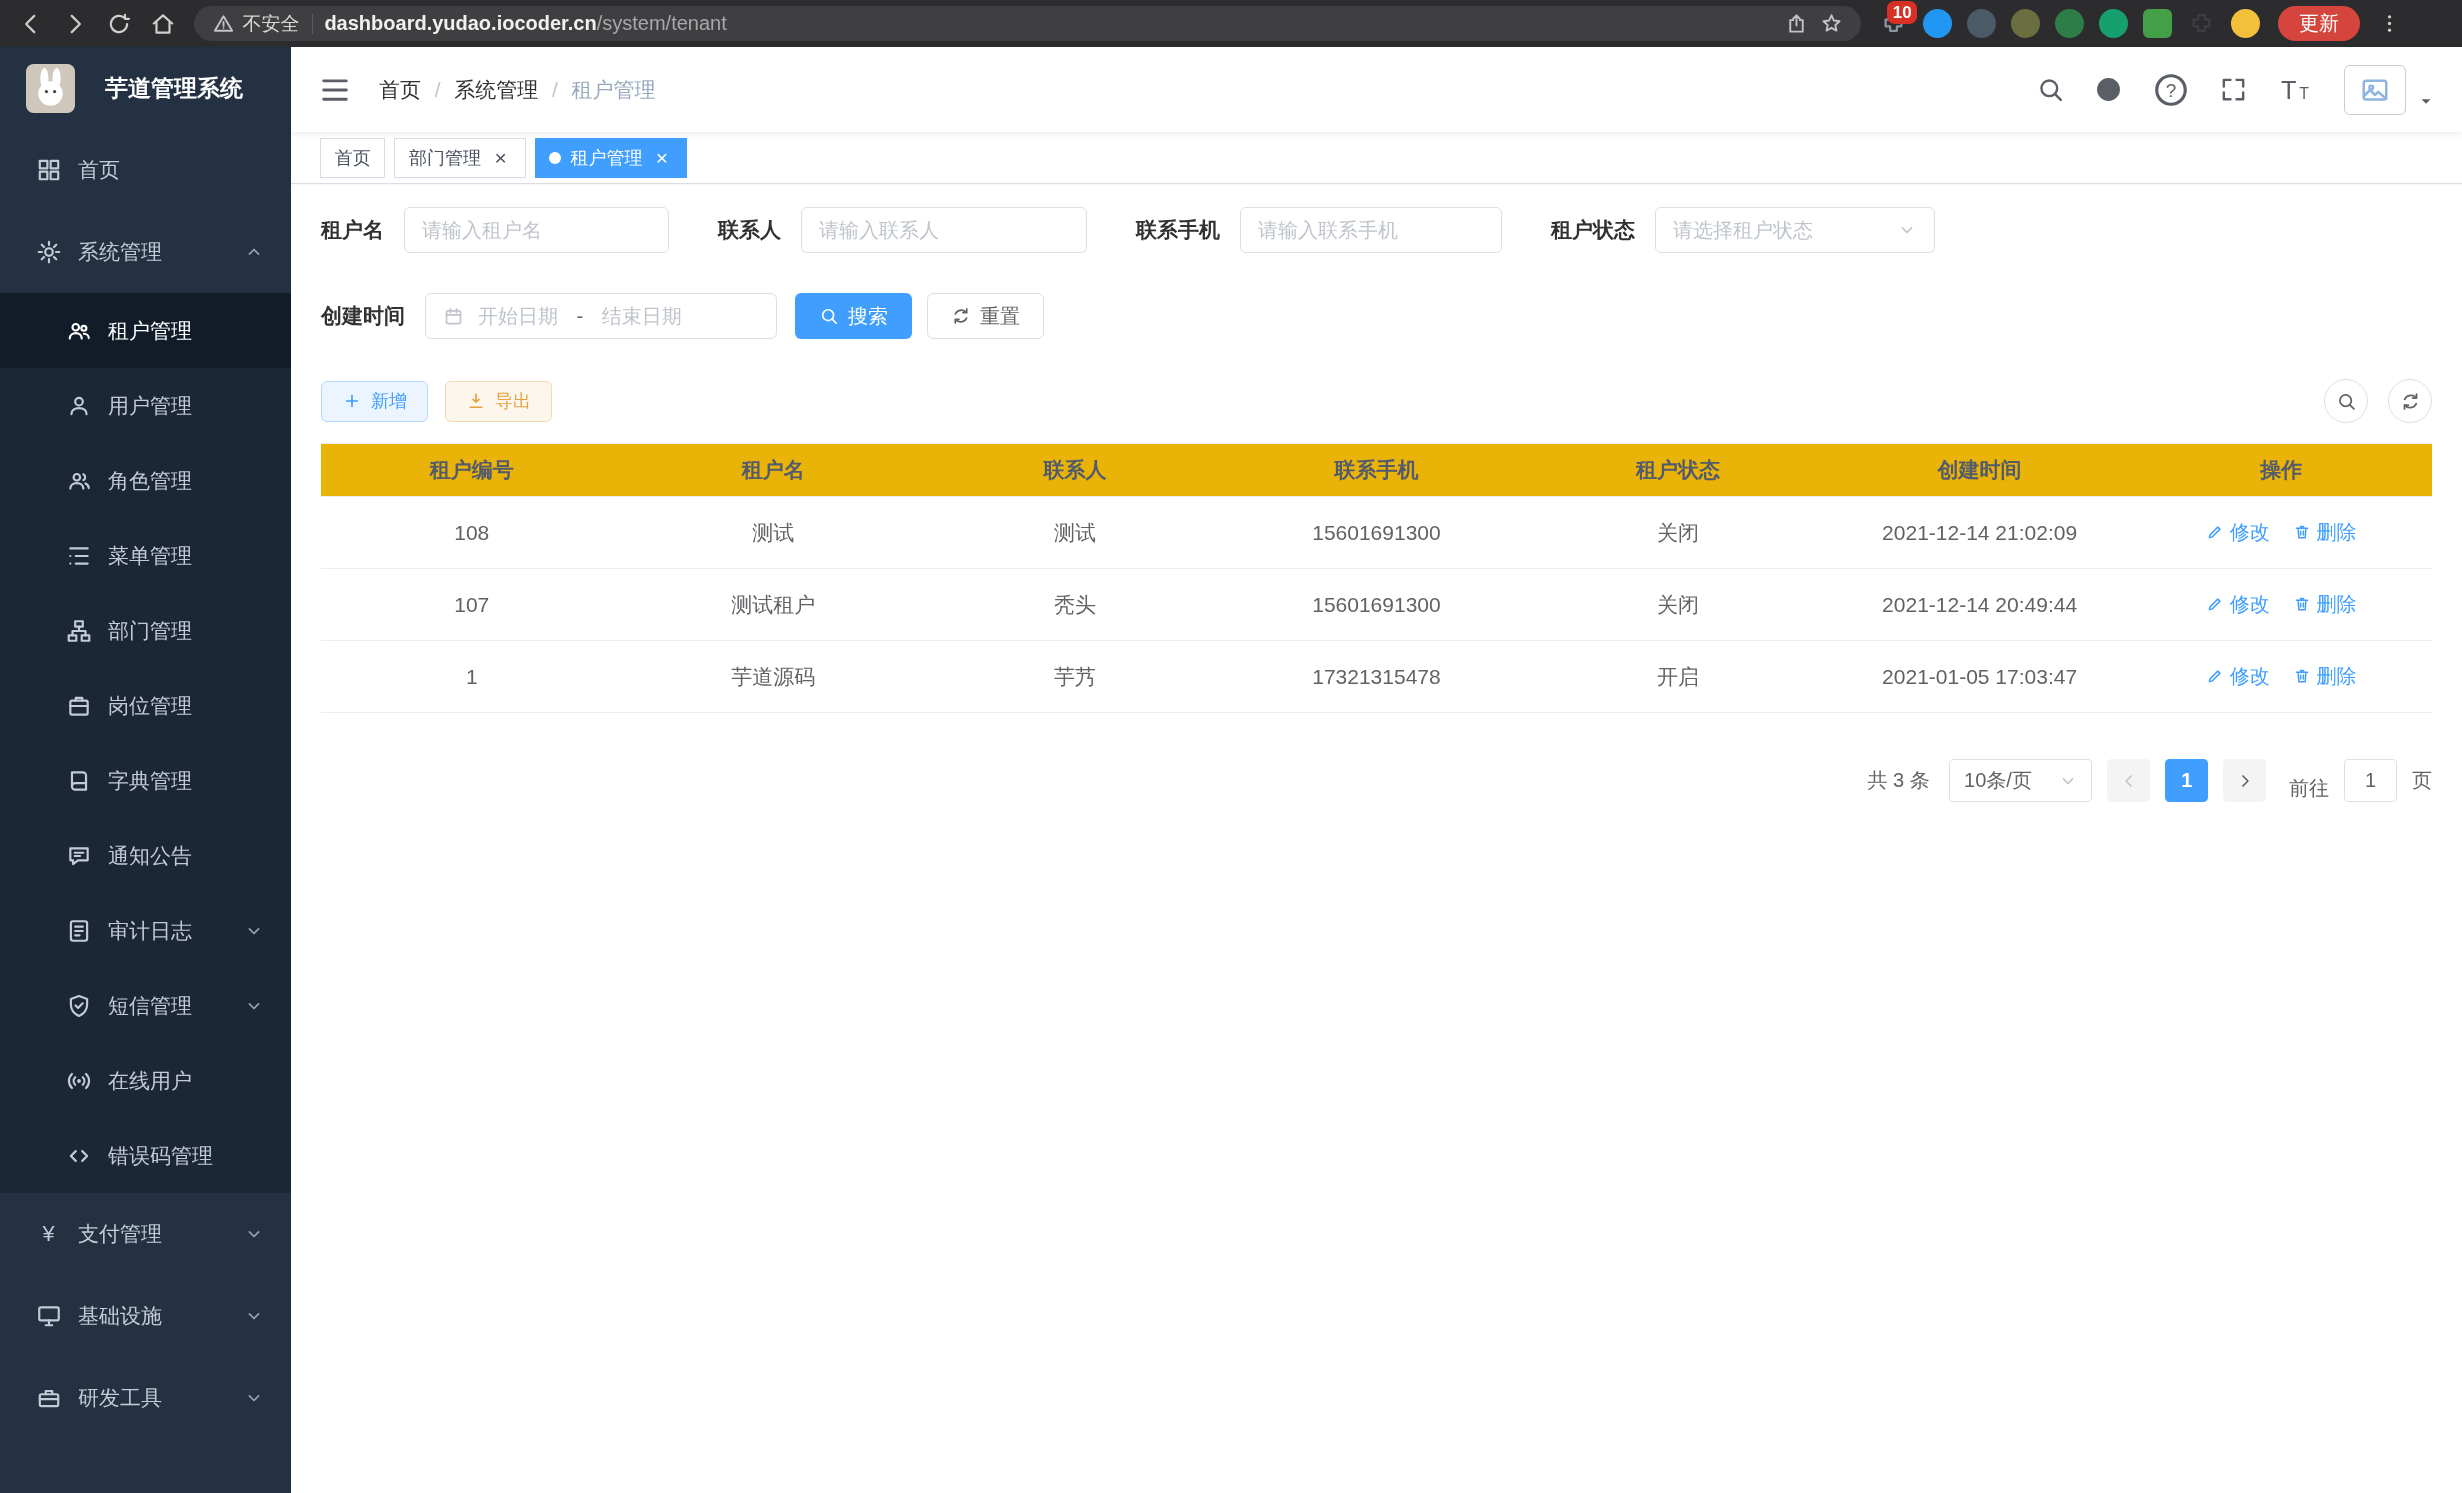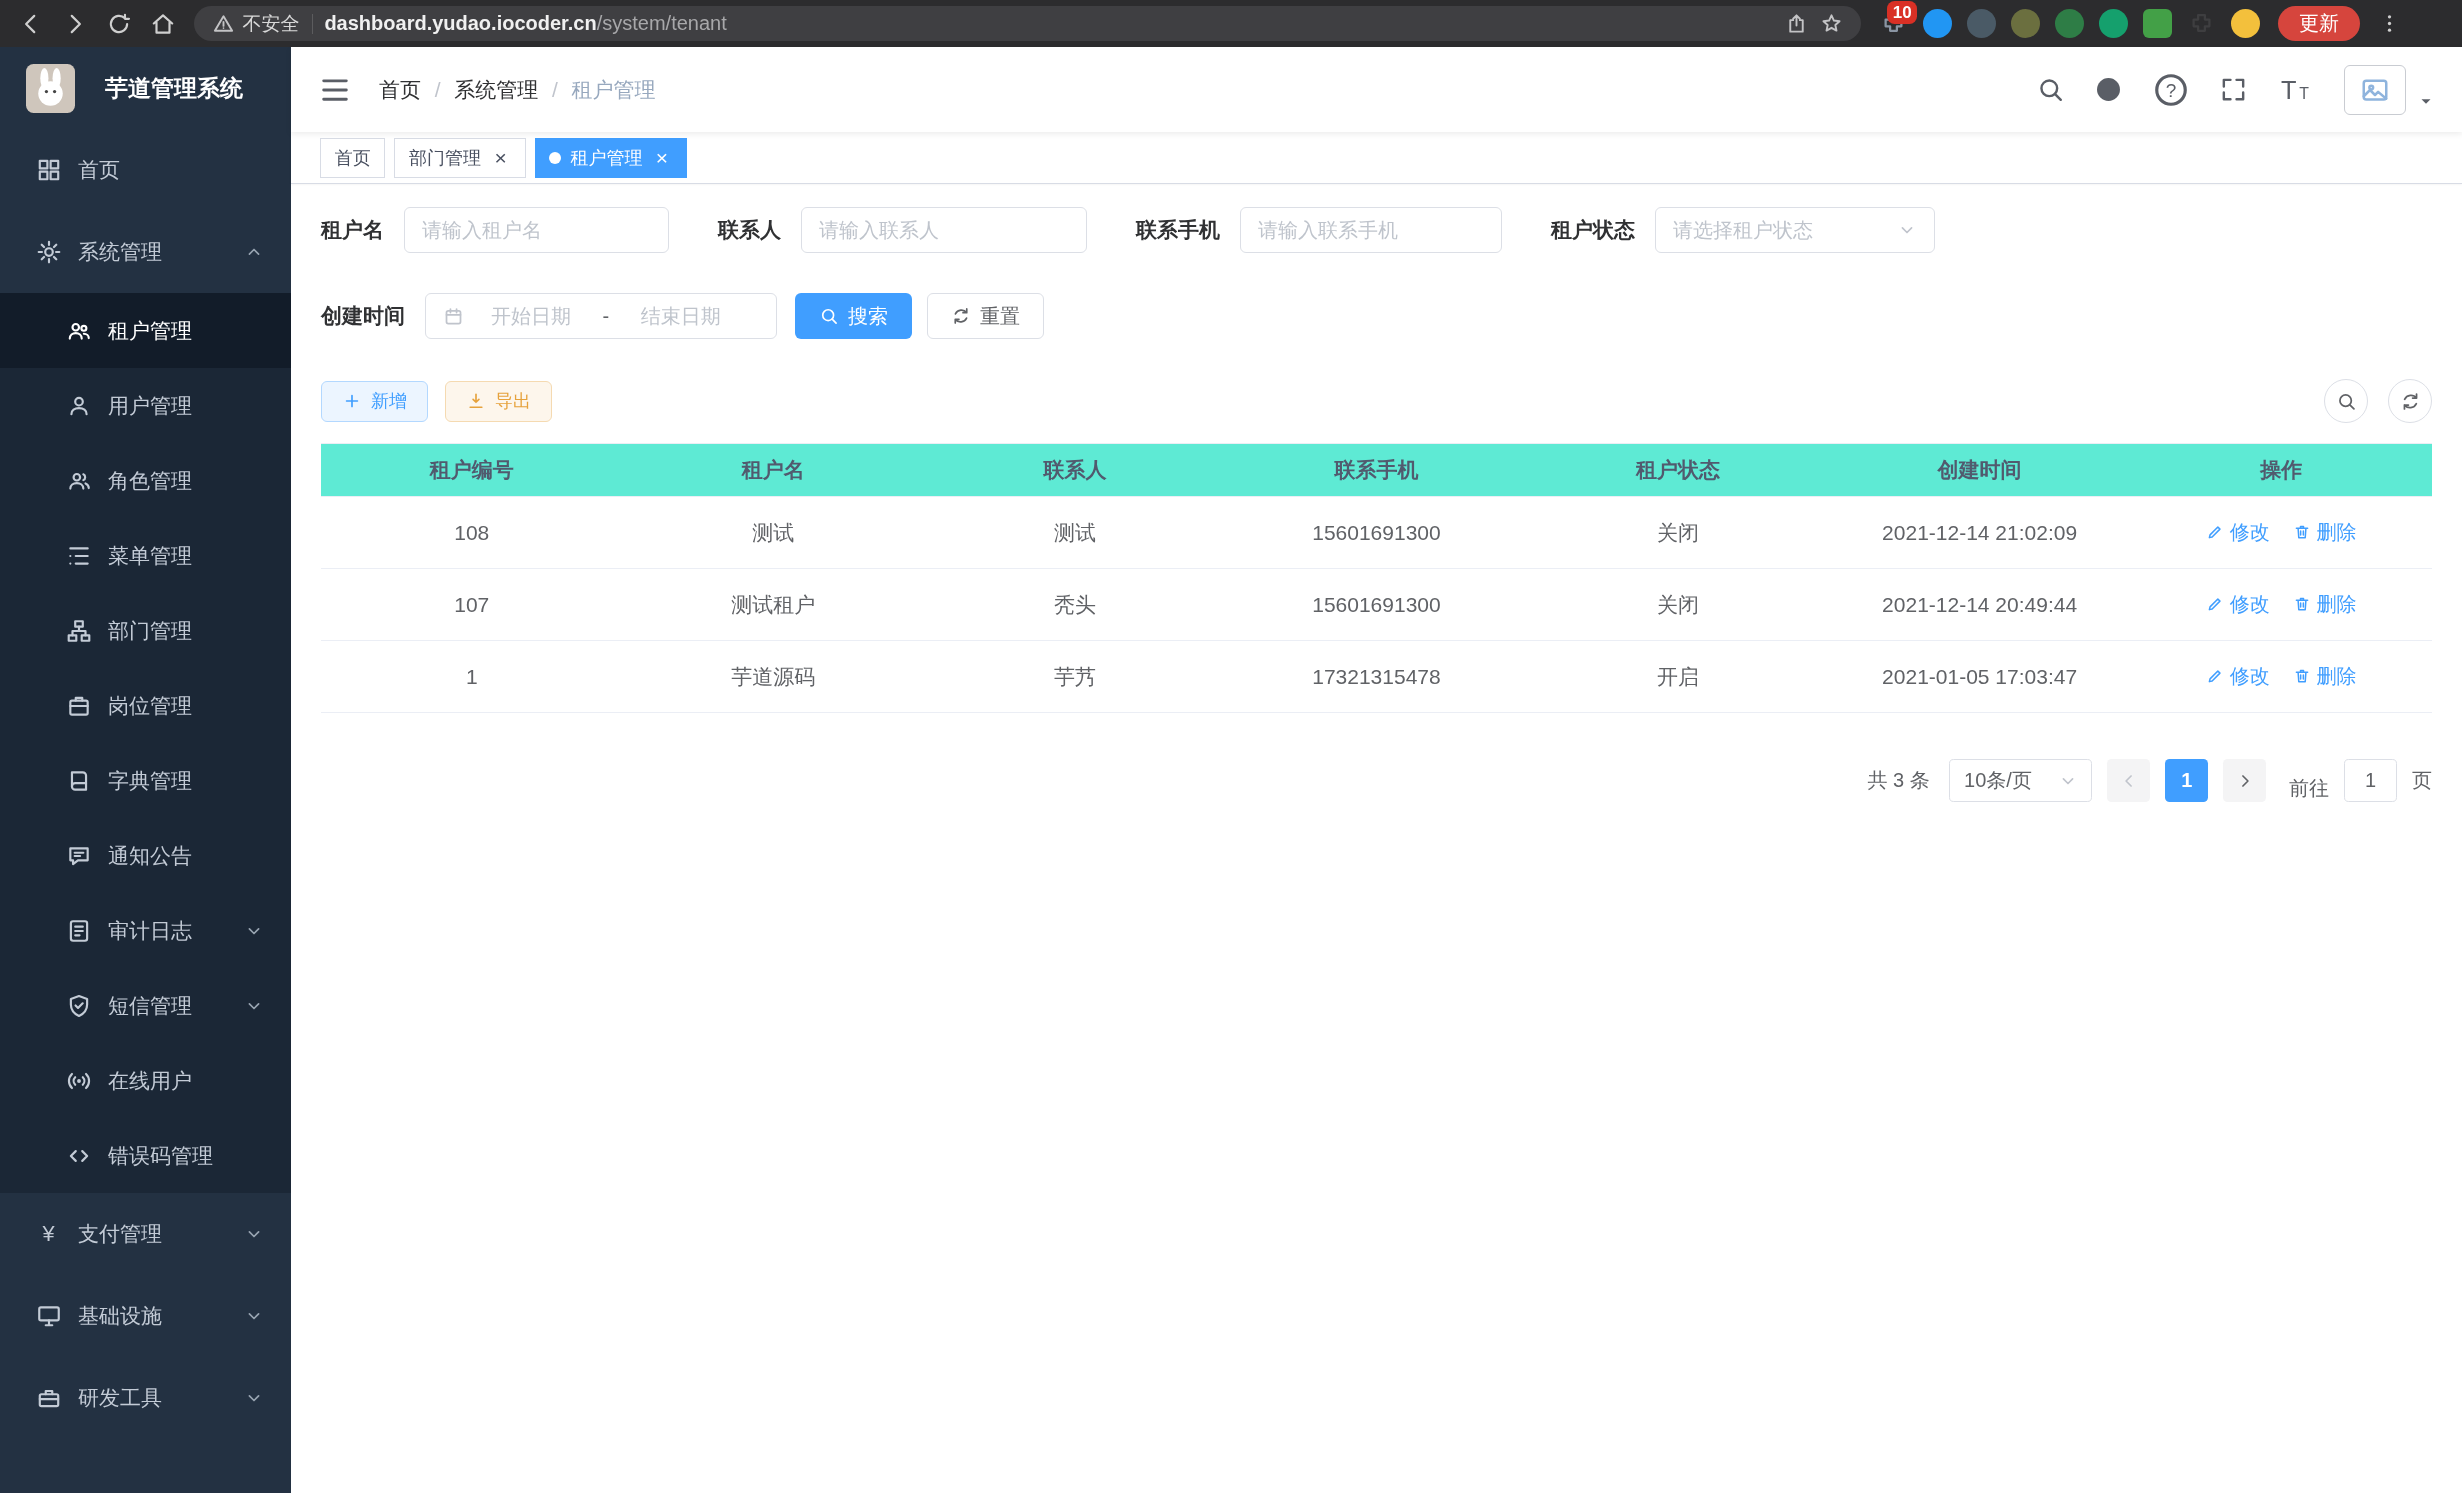--- a/index.html
+++ b/index.html
@@ -110,21 +110,21 @@
   .filter-label { font-size: 21px; font-weight: bold; color: #303133; margin-right: 20px; white-space: nowrap; }
   .el-input {
     height: 46px; border: 0.8px solid #dcdfe6; border-radius: 6px; background: #fff;
     display: flex; align-items: center; padding: 0 17px; font-size: 20px; color: #606266;
   }
   input.el-input { outline: none; }
   input.el-input::placeholder { color: #bfc4cc; }
   .w-name { width: 265px; } .w-contact { width: 286px; } .w-mobile { width: 262px; } .w-status { width: 280px; }
   .placeholder { color: #bfc4cc; }
   .select-caret { margin-left: auto; color: #c0c4cc; font-size: 20px; display: flex; }
-  .date-range { width: 352px; gap: 27px; }
+  .date-range { width: 352px; gap: 14px; }
   .date-range .cal { color: #c0c4cc; font-size: 21px; display: flex; }
   .date-sep { color: #606266; margin: 0 4.6px; }
 
   .btn {
     height: 46px; border-radius: 6px; display: inline-flex; align-items: center; justify-content: center;
     font-size: 20px; padding: 0 23px; gap: 9px; border: 0.8px solid transparent; cursor: pointer;
     font-family: inherit; white-space: nowrap;
   }
   .btn .icon { font-size: 20px; display: flex; }
   .btn-primary { background: #409eff; color: #fff; margin-left: 18px; }
@@ -134,21 +134,21 @@
 
   .toolbar-row { display: flex; align-items: center; margin-bottom: 20px; }
   .tool-icons { margin-left: auto; display: flex; gap: 20px; }
   .circle-btn {
     width: 44px; height: 44px; border: 0.8px solid #dcdfe6; border-radius: 50%;
     display: flex; align-items: center; justify-content: center; color: #606266; font-size: 21px; cursor: pointer; background: #fff;
   }
 
   table.data-table { width: 100%; border-collapse: collapse; table-layout: fixed; }
   .data-table th {
-    background: #5eead4; height: 53px; font-size: 21px; font-weight: bold; color: #515a6e;
+    background: #eab308; height: 53px; font-size: 21px; font-weight: bold; color: #515a6e;
     text-align: center; border-bottom: 0.8px solid #ebeef5; border-top: 0.8px solid #ebeef5;
   }
   .data-table td {
     height: 72px; font-size: 21px; color: #606266; text-align: center; border-bottom: 0.8px solid #ebeef5;
   }
   .op-link { color: #409eff; display: inline-flex; align-items: center; gap: 6px; margin: 0 11.4px; font-size: 20px; cursor: pointer; }
   .op-link .icon { font-size: 18px; display: flex; }
 
   .pagination {
     display: flex; align-items: center; justify-content: flex-end; margin-top: 46px;

